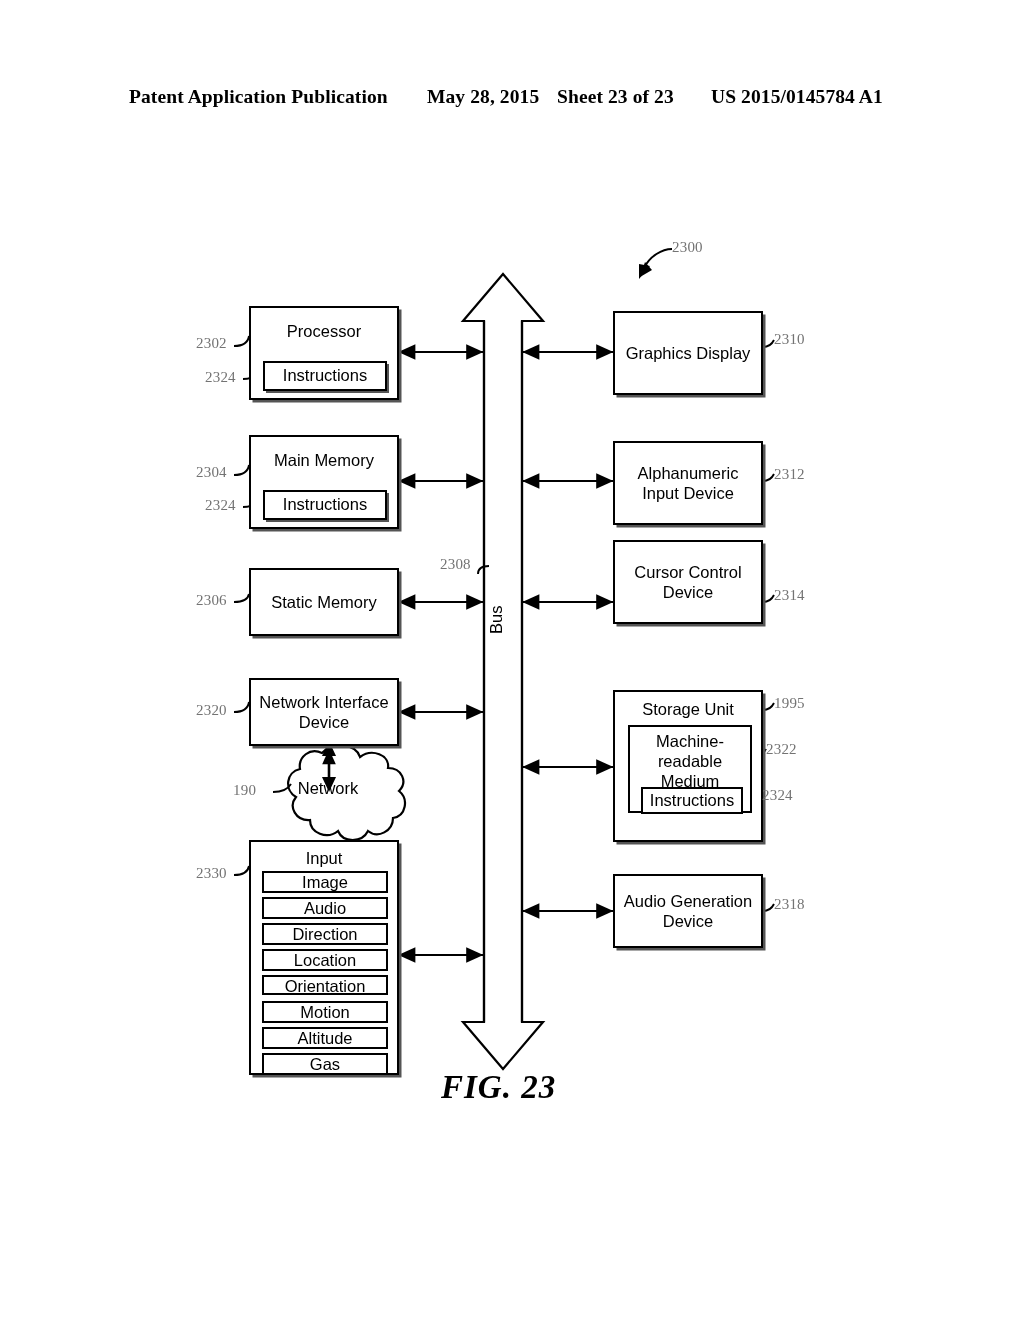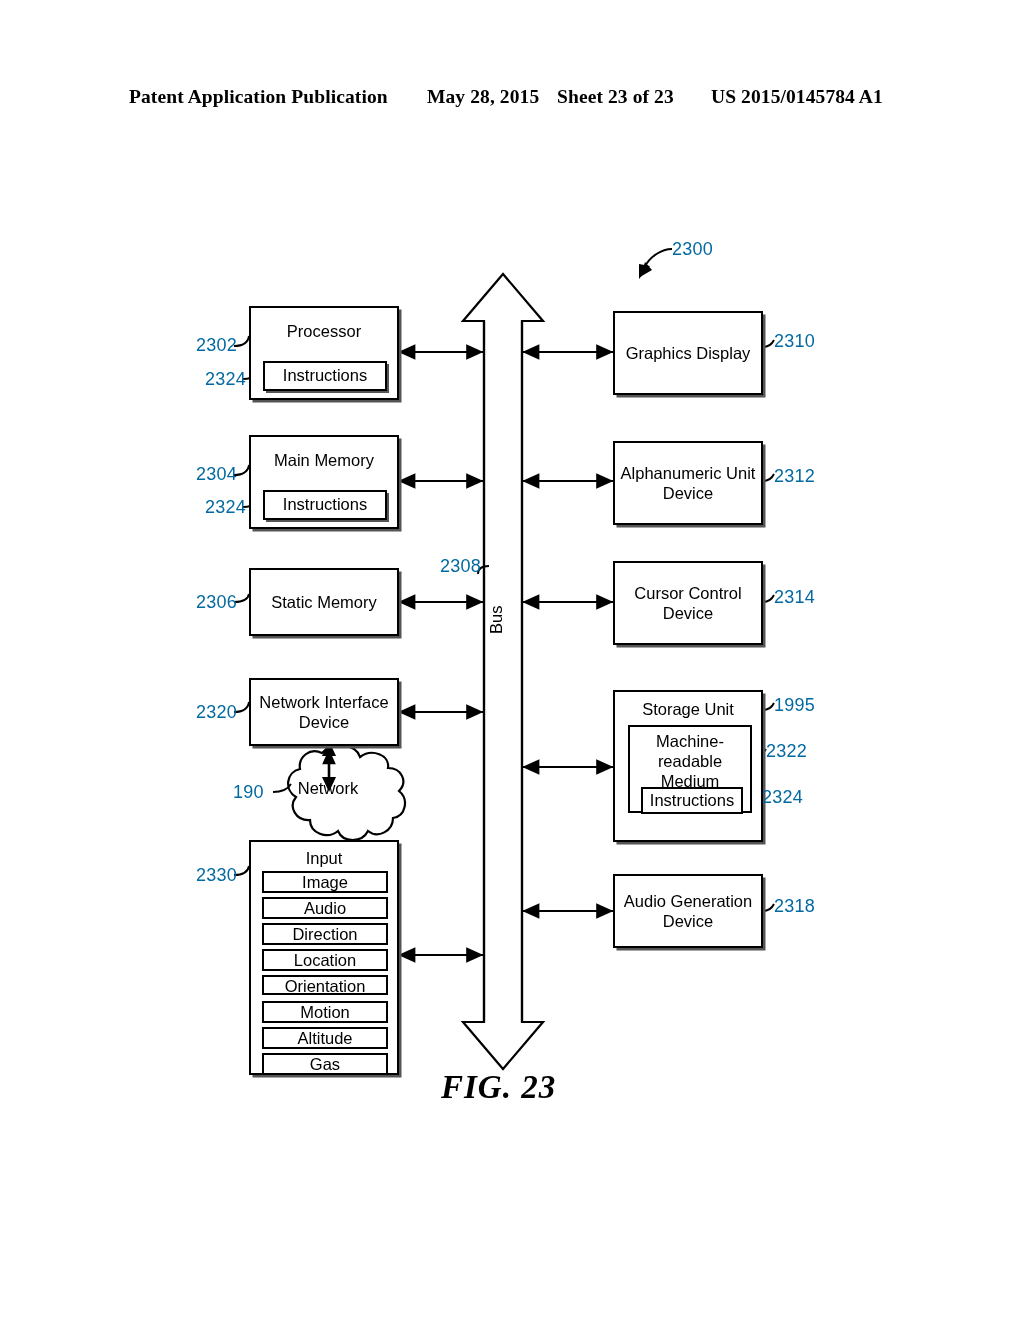--- a/index.html
+++ b/index.html
@@ -99,23 +99,23 @@
     background: #ffffff;
     border: 2.2px solid #000000;
     text-align: center;
     font-size: 16.5px;
     line-height: 1.2;
   }
 
   
   .ref {
     position: absolute;
-    font-size: 18px;
-    font-family: Liberation Sans, sans-serif;
-    color: #0369a1;
+    font-size: 15px;
+    font-family: Liberation Serif, serif;
+    color: #737373;
     white-space: nowrap;
     letter-spacing: 0.2px;
   }
 
   
   #bus-label {
     position: absolute;
     left: 487px;
     top: 634px;
     font-size: 16.5px;
@@ -298,25 +298,25 @@
   <span class="ref" style="left:440px; top:556px;">2308</span>
 
   <span class="ref" style="left:672px; top:239px;">2300</span>
 
   <div class="node" style="left:613px; top:311px; width:150px; height:84px;">
     <span>Graphics Display</span>
   </div>
   <span class="ref" style="left:774px; top:331px;">2310</span>
 
   <div class="node" style="left:613px; top:441px; width:150px; height:84px; padding:0 4px;">
-    <span>Alphanumeric Unit Device</span>
+    <span>Alphanumeric Input Device</span>
   </div>
   <span class="ref" style="left:774px; top:466px;">2312</span>
 
-  <div class="node" style="left:613px; top:561px; width:150px; height:84px; padding:17px 4px;">
+  <div class="node" style="left:613px; top:540px; width:150px; height:84px; padding:17px 4px;">
     <span>Cursor Control Device</span>
   </div>
   <span class="ref" style="left:774px; top:587px;">2314</span>
 
   <div class="node stacked" style="left:613px; top:690px; width:150px; height:152px; padding-top:8px;">
     <span class="node-title">Storage Unit</span>
     <div class="inner-plain" style="left:13px; top:33px; width:124px; height:88px;">
       <div style="padding:5px 3px 0 3px;">Machine-readable Medium</div>
       <div class="inner-plain" style="left:11px; top:60px; width:102px; height:27px; display:flex; align-items:center; justify-content:center;">
         <span>Instructions</span>

